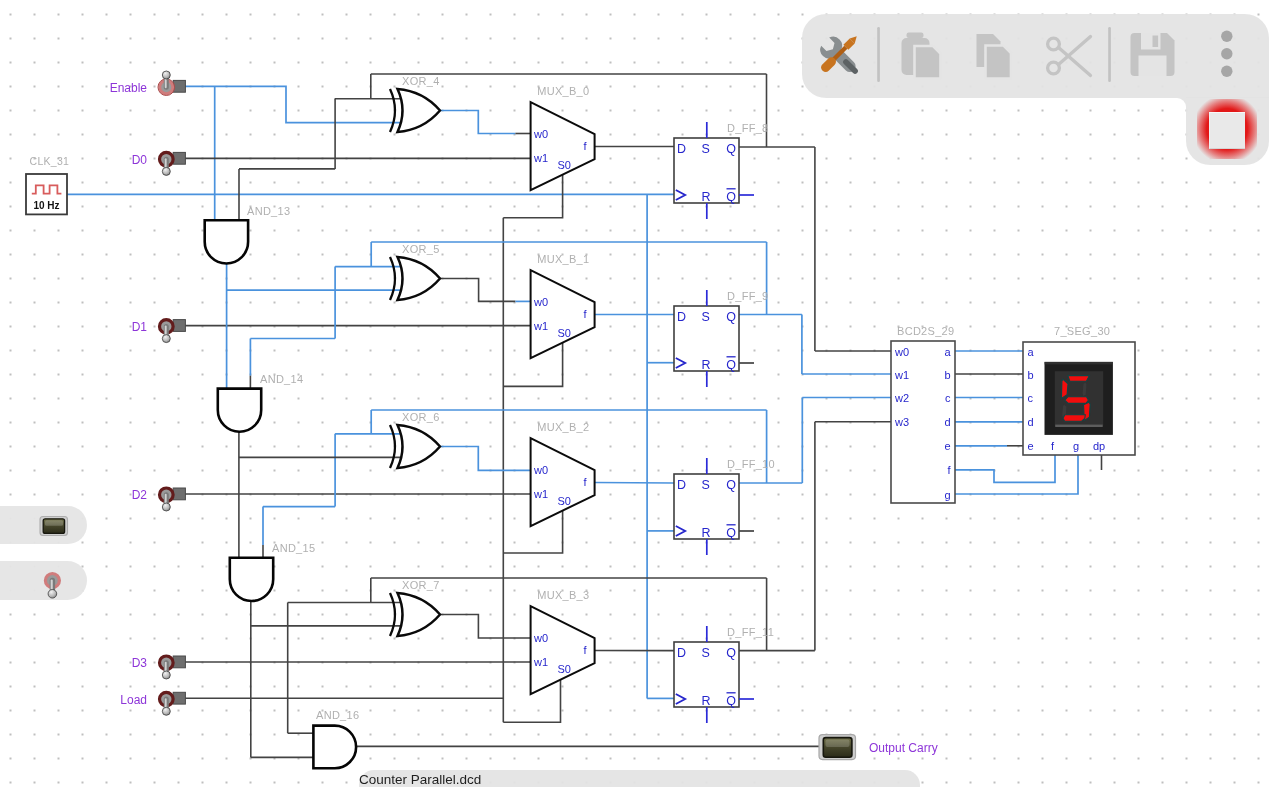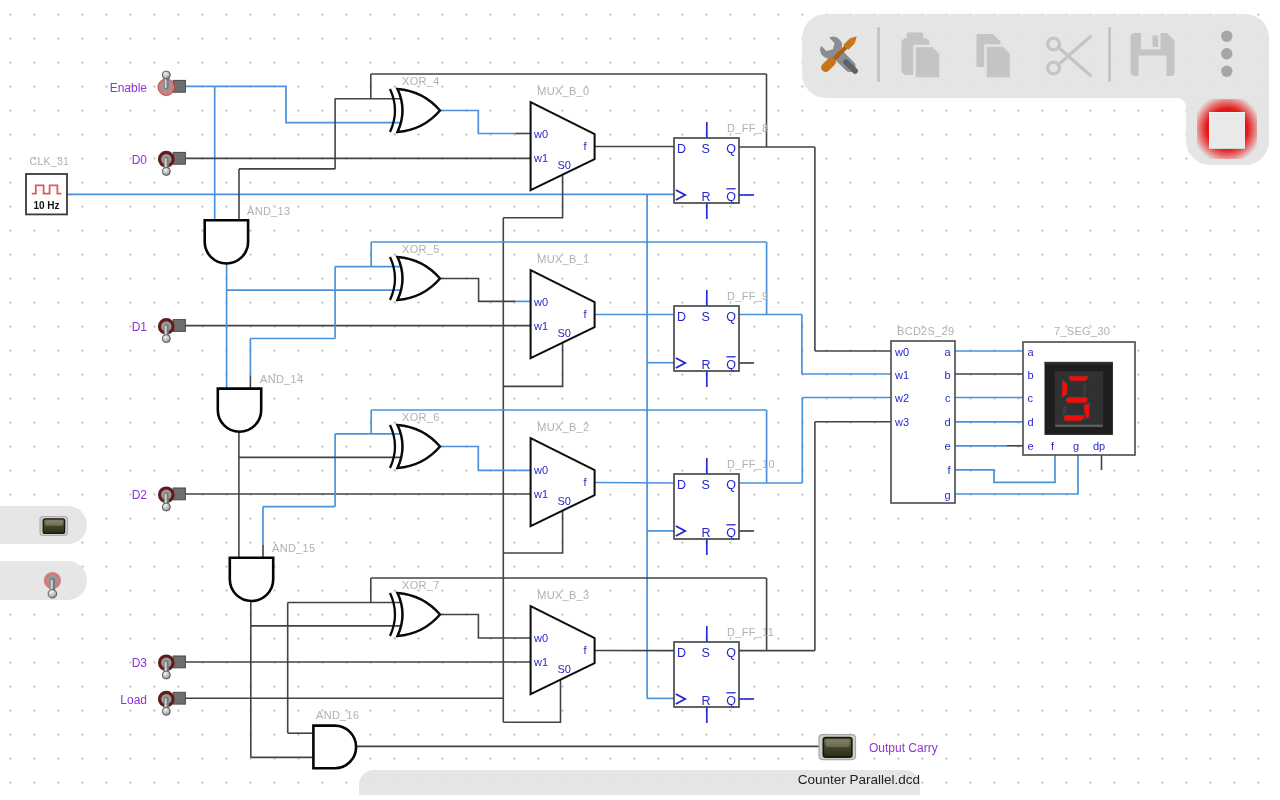--- a/index.html
+++ b/index.html
@@ -2,21 +2,21 @@
 <html><head><meta charset="utf-8">
 <style>
 html,body{margin:0;padding:0;width:1280px;height:800px;overflow:hidden;}
 body{position:relative;background-color:#fff;
 background-image:radial-gradient(circle,rgba(128,128,128,0.75) 0.5px,rgba(128,128,128,0.22) 0.95px,transparent 1.3px);
 background-size:24px 24px;background-position:-1.5px 2.5px;
 font-family:"Liberation Sans",sans-serif;}
 .panel{position:absolute;background:rgba(227,227,227,0.93);}
 #toolbar{left:802px;top:13.7px;width:467px;height:84.3px;border-radius:24px 24px 0 24px;}
 #lobe{left:1186px;top:97px;width:83px;height:68px;border-radius:0 0 24px 24px;}
-#tabbar{left:359px;top:770px;width:561px;height:25px;border-radius:15px 15px 0 0;text-align:right;}
+#tabbar{left:359px;top:770px;width:561px;height:17px;border-radius:15px 15px 0 0;text-align:left;}
 #tabbar span{font-size:13.5px;color:#1e1e1e;line-height:20px;}
 .pill{position:absolute;left:-24px;background:rgba(229,229,229,0.95);}
 #pill1{top:506.3px;width:111px;height:38.2px;border-radius:0 19.1px 19.1px 0;}
 #pill2{top:560.7px;width:111px;height:39.8px;border-radius:0 20px 20px 0;}
 #glow{position:absolute;left:1196.6px;top:99.3px;width:60px;height:60px;background:radial-gradient(circle,rgba(226,20,20,0.98) 48%,rgba(230,45,45,0.55) 66%,rgba(235,80,80,0) 82%);}
 #redsq{position:absolute;left:1209.2px;top:111.7px;width:35px;height:35px;background:#e9e9e9;border-top:1px solid #f8f8f8;border-left:1px solid #efefef;border-bottom:1px solid #d4d4d4;}
 svg{position:absolute;left:0;top:0;}
 </style></head><body>
 <div id="toolbar" class="panel"></div>
 <div id="lobe" class="panel"></div>

